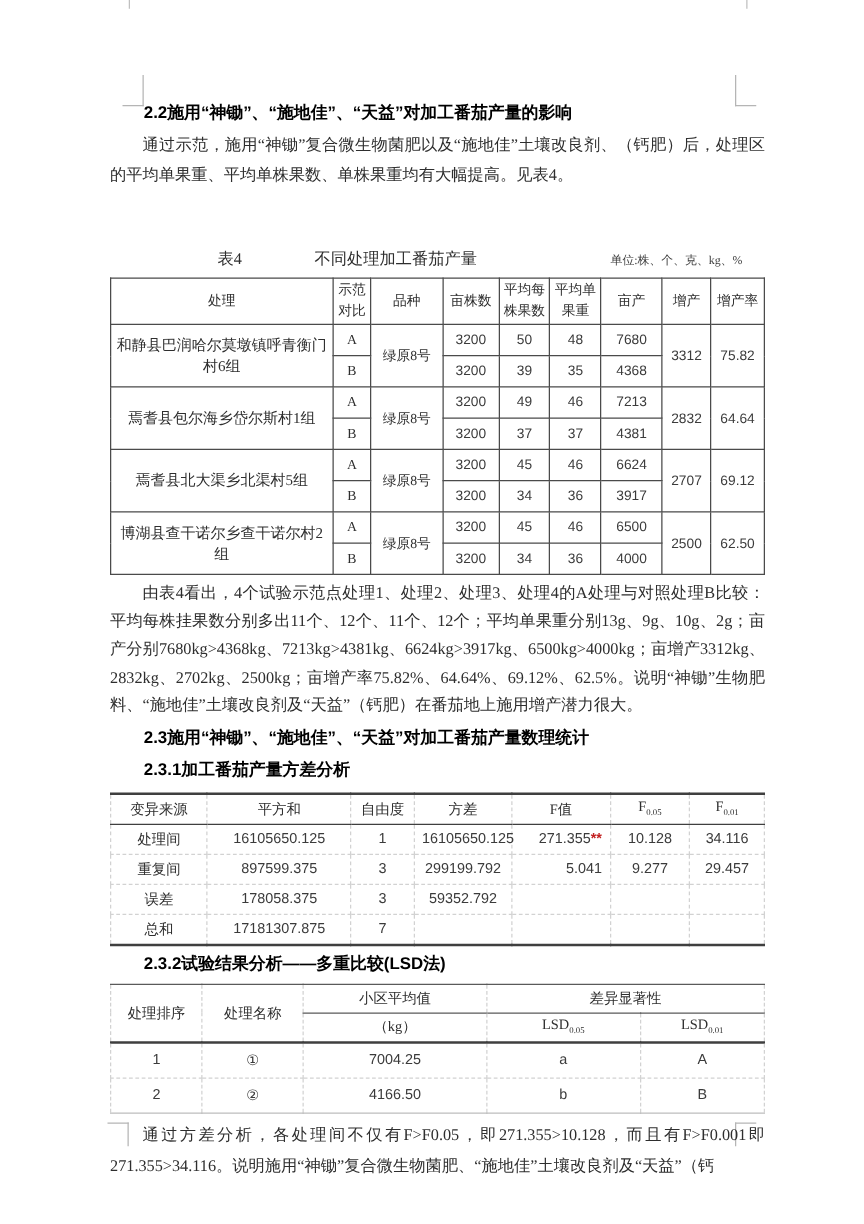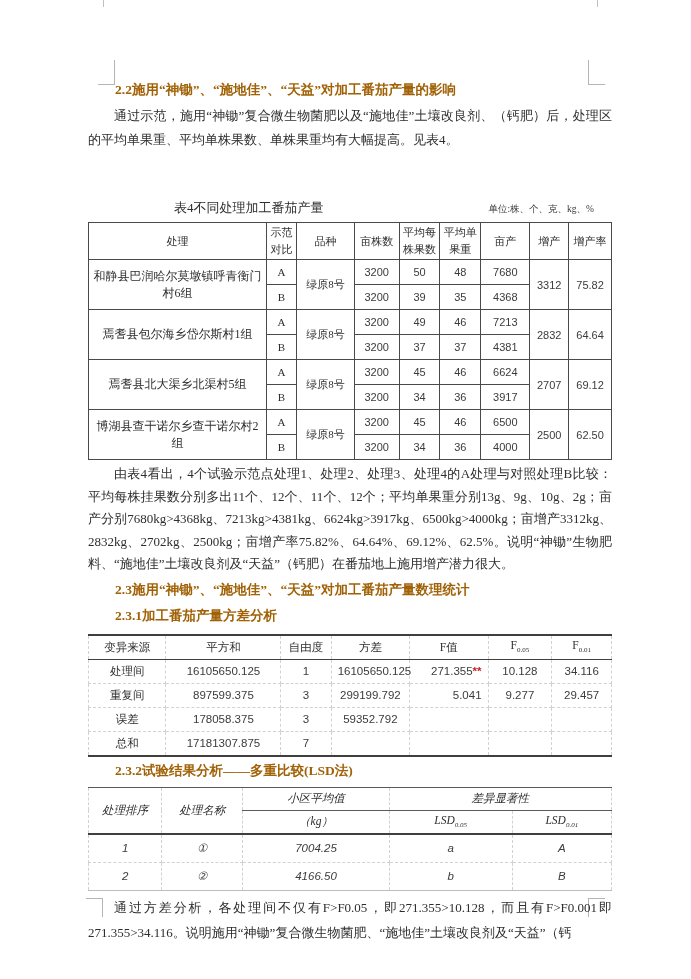--- a/index.html
+++ b/index.html
@@ -6,26 +6,26 @@
   .page{
     position:relative;width:691px;height:979px;background:#fff;overflow:hidden;
     font-family:"Liberation Serif","DejaVu Serif",serif;color:#2e2e2e;
   }
   .content{position:absolute;left:88px;top:76px;width:524px;}
   .para{font-size:13px;line-height:26px;text-align:justify;margin:0;}
   .indent{text-indent:2em;}
   .para-mid{line-height:24px;margin-top:2px;}
   .para-tight{line-height:22.5px;margin-top:3px;}
   .para-end{line-height:25px;margin-top:4px;}
-  .h{font-weight:bold;font-size:13.5px;line-height:25px;text-indent:2em;color:#a16207;
-     font-family:Liberation Serif, serif;margin:1px 0;}
+  .h{font-weight:bold;font-size:13.5px;line-height:25px;text-indent:2em;color:#000000;
+     font-family:Liberation Sans, sans-serif;margin:1px 0;}
   
   .caption{display:flex;align-items:baseline;font-size:13px;line-height:21px;margin-top:1px;}
   .cap-label{margin-left:86px;}
-  .cap-title{}
+  .cap-title{margin-left:58px;}
   .cap-unit{margin-left:auto;margin-right:18px;font-size:9.5px;color:#3a3a3a;margin-top:46px;}
   
   table{border-collapse:collapse;table-layout:fixed;width:100%;}
   .t4{font-size:11px;margin-top:2px;}
   .t4 th,.t4 td{border:1px solid #4a4a4a;text-align:center;vertical-align:middle;
      padding:1px 2px;font-weight:normal;height:22px;overflow:hidden;}
   .t4 thead th{height:20px;line-height:17px;}
   .t4 .num{font-family:"Liberation Sans","DejaVu Sans",sans-serif;font-size:11px;color:#3b3b3b;}
   .t4 .loc{font-size:12px;}
   
@@ -34,21 +34,21 @@
      vertical-align:middle;text-align:center;
      font-family:"Liberation Sans","DejaVu Sans",sans-serif;color:#3b3b3b;}
   .anova th{font-family:"Liberation Serif","DejaVu Serif",serif;color:#2e2e2e;border-bottom:1.5px solid #3f3f3f;}
   .anova .cn{font-family:Liberation Mono, monospace;color:#2e2e2e;}
   .anova .right{text-align:right;}
   .anova sub,.lsd sub{font-size:7px;}
   .sig-mark{color:#c22020;font-weight:bold;}
   
   .lsd{font-size:11.5px;margin-top:4px;border-top:1.5px solid #5a5a5a;border-bottom:1px solid #bdbdbd;}
   .lsd th,.lsd td{border:1px dashed #d2d2d2;padding:1px 6px;height:20px;font-weight:normal;
-     vertical-align:middle;text-align:center;color:#2e2e2e;font-style:italic;}
+     vertical-align:middle;text-align:center;color:#2e2e2e;}
   .lsd thead .subline{border-bottom:1.2px solid #5a5a5a;}
   .lsd tbody{border-top:2px solid #3f3f3f;}
   .lsd tbody td{height:25px;font-family:"Liberation Sans","DejaVu Sans",sans-serif;color:#3b3b3b;}
   .lsd .left{text-align:center;margin-left:22px;}
   .lsd .cn-cell{font-family:"Liberation Serif","DejaVu Serif",serif;}
   
   .crop{position:absolute;}
   .crop-tl{left:98px;top:60px;width:16px;height:24px;border-right:1px solid #b5b5b5;border-bottom:1px solid #b5b5b5;}
   .crop-tr{left:588px;top:60px;width:16px;height:24px;border-left:1px solid #b5b5b5;border-bottom:1px solid #b5b5b5;}
   .crop-bl{left:86px;top:898px;width:16px;height:18px;border-top:1px solid #b5b5b5;border-right:1px solid #b5b5b5;}

